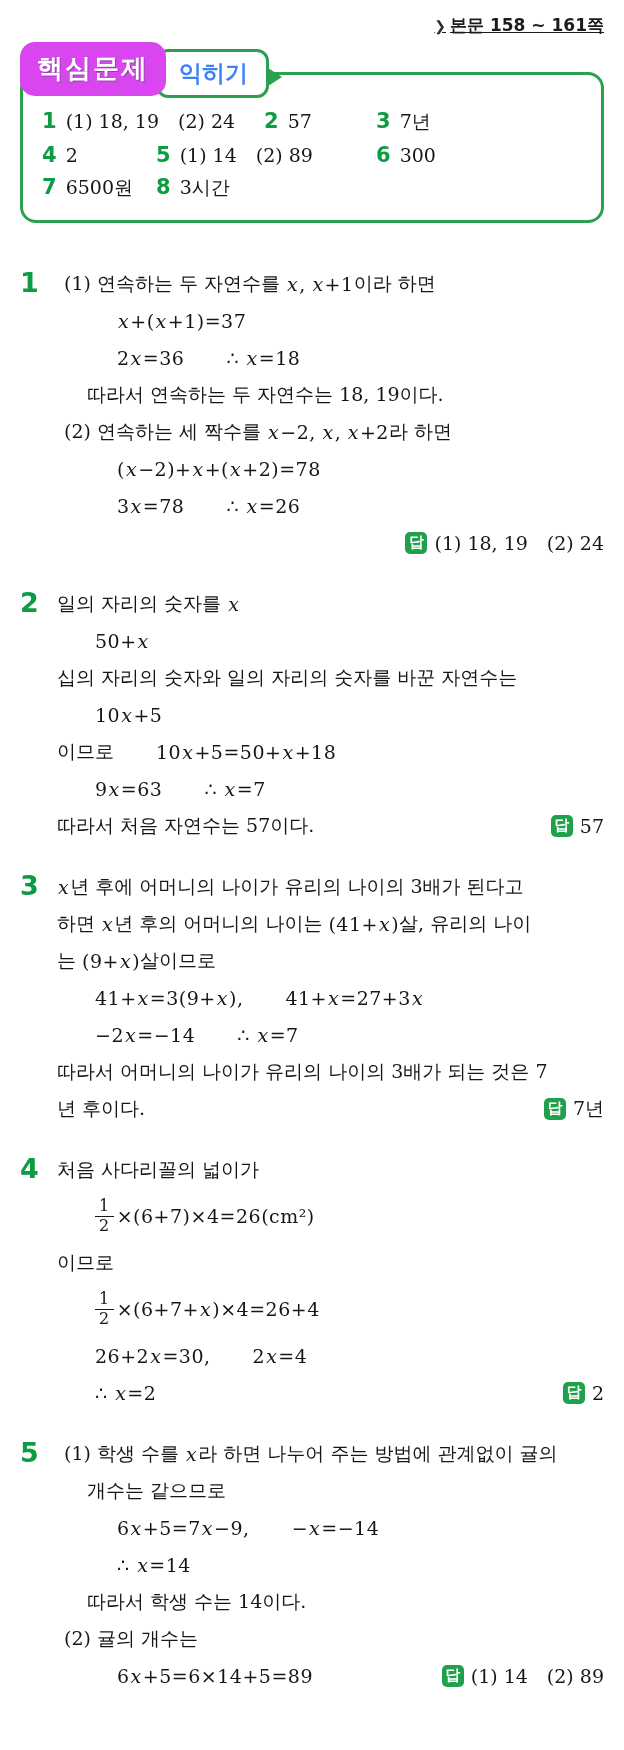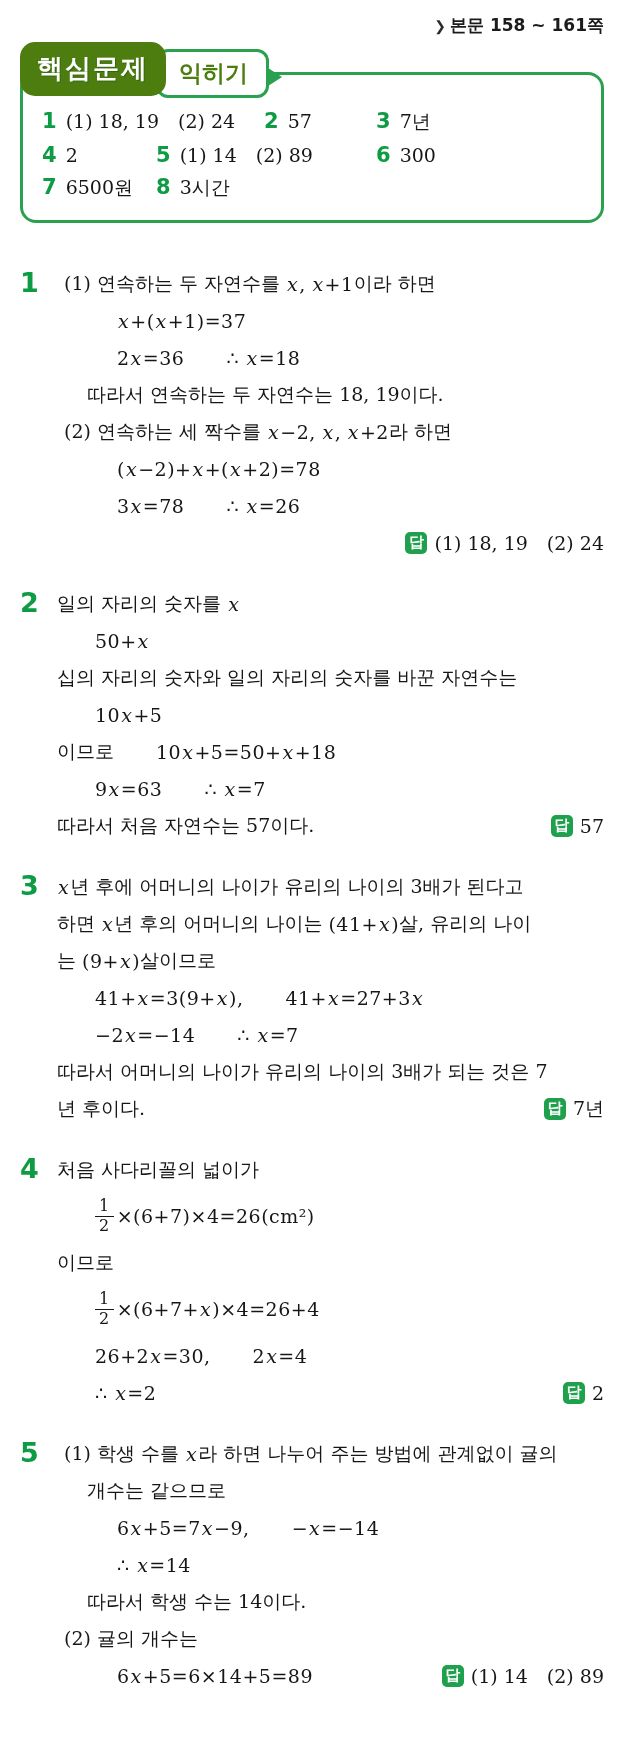--- a/index.html
+++ b/index.html
@@ -6,41 +6,41 @@
   html,body { margin:0; padding:0; }
   body {
     width:624px; height:1750px; background:#ffffff; overflow:hidden;
     font-family:"DejaVu Serif","Liberation Serif",serif;
     color:#161616;
   }
   .page { padding:14px 20px 0 20px; position:relative; }
 
   
   .ref-row { text-align:right; font-size:17px; font-weight:700; height:26px;
-             font-family:"DejaVu Sans","Liberation Sans",sans-serif; color:#1b1b1b; }
+             font-family:"DejaVu Sans","Liberation Sans",sans-serif; color:#1b1b1b;text-decoration:underline; }
   .ref-chevron { font-size:14px; margin-right:4px; color:#2b2b2b; }
 
   
   .abox {
     position:relative; margin-top:32px; border:3px solid #2aa14f;
     border-radius:16px; padding:34px 14px 10px 19px; min-height:130px;
     background:#fff;
   }
   .badge-asm { position:absolute; top:-33px; left:-3px; display:flex; align-items:flex-start; }
   .badge {
-    position:relative; z-index:2; background:#4d7c0f; color:#ffffff;
+    position:relative; z-index:2; background:#d946ef; color:#ffffff;
     font-family:"DejaVu Sans","Liberation Sans",sans-serif; font-weight:800;
     font-size:26px; letter-spacing:2px; padding:9px 17px 10px 17px; border-radius:15px;
     text-shadow:1px 1px 0 rgba(0,60,20,.35);
   }
   .tab {
     background:#ffffff; border:3px solid #2aa14f; border-radius:12px;
     margin-left:-10px; margin-top:7px; padding:6px 18px 6px 20px;
     font-family:"DejaVu Sans","Liberation Sans",sans-serif; font-weight:800;
-    font-size:23px; color:#4d7c0f; z-index:1;
+    font-size:23px; color:#3b82f6; z-index:1;
   }
   .tab-tail {
     width:0; height:0; border-top:11px solid transparent; border-bottom:11px solid transparent;
     border-left:17px solid #2aa14f; margin-left:-4px; margin-top:24px;
   }
   .ans-row { display:flex; align-items:baseline; margin-bottom:9px; }
   .ans-cell { display:flex; align-items:baseline; }
   .r1 .c1{ width:222px; } .r1 .c2{ width:112px; }
   .r2 .c1{ width:114px; } .r2 .c2{ width:220px; }
   .r3 .c1{ width:114px; }

